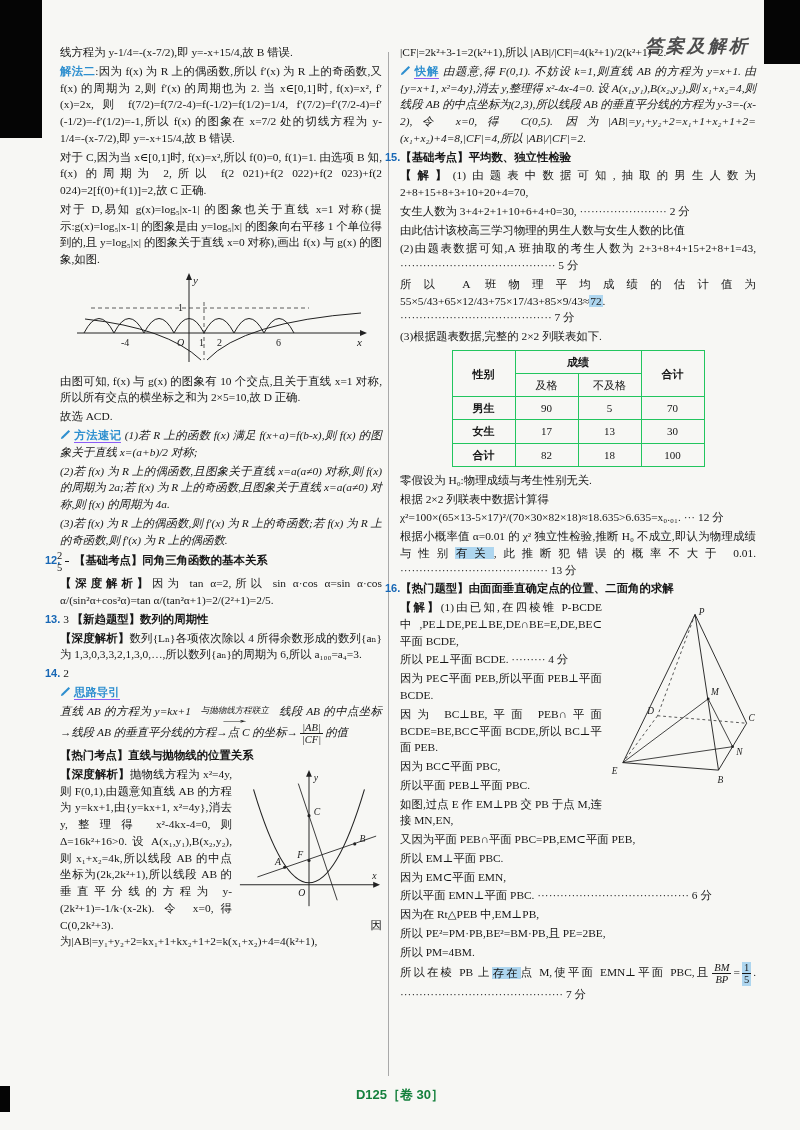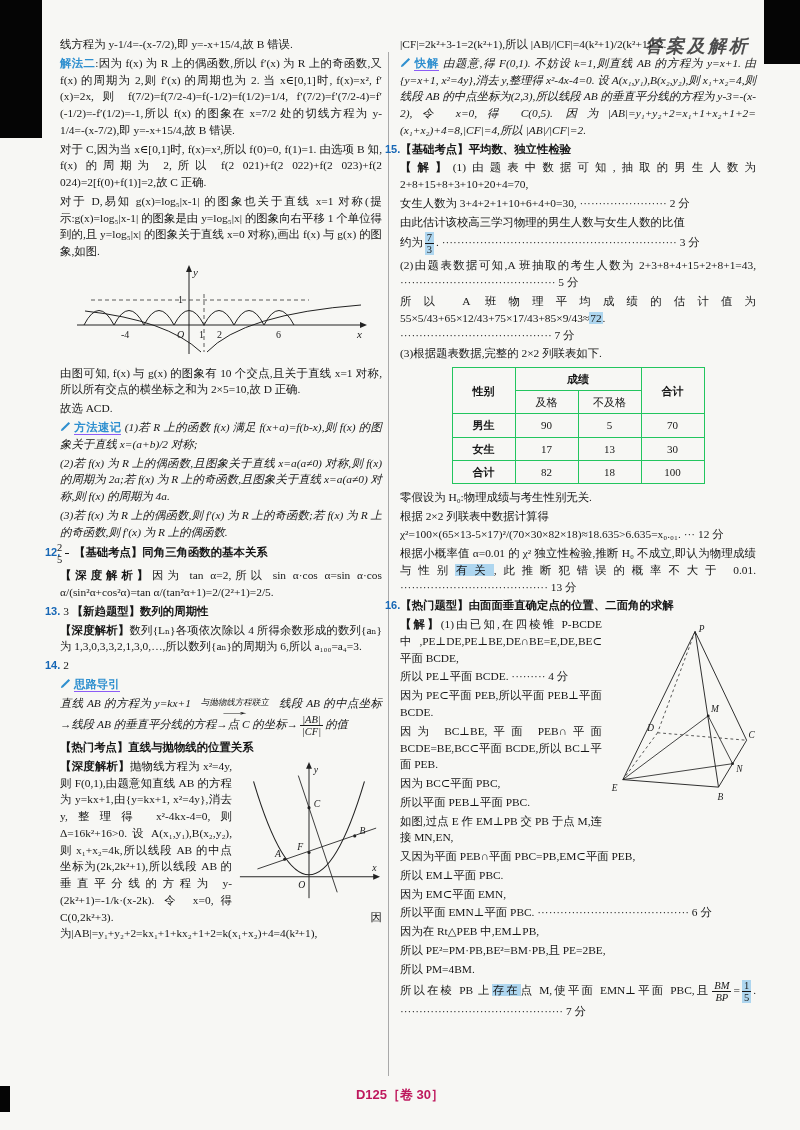--- a/index.html
+++ b/index.html
@@ -5,21 +5,21 @@
   html,body{margin:0;padding:0;background:#ffffff;}
   .page{position:relative;width:800px;height:1130px;background:#f7f7f4;overflow:hidden;
         font-family:"Liberation Serif","DejaVu Serif",serif;color:#161616;}
   .corner{position:absolute;background:#050505;}
   .c-tl{left:0;top:0;width:42px;height:138px;}
   .c-tr{right:0;top:0;width:36px;height:64px;}
   .c-bl{left:0;top:1086px;width:10px;height:26px;}
   .header{position:absolute;top:34px;right:50px;font-size:18px;font-weight:bold;
           font-style:italic;letter-spacing:3px;color:#4d4d4d;}
   .divider{position:absolute;left:388px;top:52px;width:1px;height:1024px;background:#a9a9a9;}
-  .col{position:absolute;top:36px;font-size:11.4px;line-height:1.47;text-align:justify;}
+  .col{position:absolute;top:44px;font-size:11.4px;line-height:1.47;text-align:justify;}
   .colL{left:60px;width:322px;}
   .colR{left:400px;width:356px;}
   .para{margin:0 0 2px 0;}
   .hang{text-indent:-15px;}
   .qnum{color:#1767b5;font-weight:bold;font-family:"Liberation Sans",sans-serif;font-size:11px;}
   .btag{font-weight:bold;font-family:"Liberation Sans",sans-serif;}
   .blab{color:#2e8fcf;font-weight:bold;font-family:"Liberation Sans",sans-serif;}
   .u{border-bottom:1px solid #8b5cf6;padding-bottom:1px;}
   .hl{background:#aed6ef;padding:0 1px;}
   .kai{font-style:italic;}
@@ -33,21 +33,21 @@
   .oaL{display:block;font-size:8.5px;line-height:1.15;}
   .oaA{display:block;line-height:.55;transform:scaleX(3.4);transform-origin:center;}
   .gwrap{text-align:center;margin:2px 0;}
   .g1{width:300px;height:96px;}
   .g2{float:right;width:146px;height:144px;margin:2px 0 2px 4px;}
   .fig3{float:right;width:150px;height:196px;margin:0 0 2px 4px;}
   .ctable{border-collapse:collapse;margin:5px auto;font-size:11px;}
   .ctable td{border:1px solid #22c55e;padding:3px 8px;text-align:center;min-width:46px;margin-left:33px;}
   .ctable .thb{font-weight:bold;font-family:"Liberation Sans",sans-serif;}
   .footer{position:absolute;left:0;right:0;top:1086px;text-align:center;font-size:13px;
-          font-weight:bold;font-family:"Liberation Sans",sans-serif;color:#be185d;}
+          font-weight:bold;font-family:"Liberation Sans",sans-serif;color:#15803d;}
   svg text{font-family:"Liberation Serif","DejaVu Serif",serif;fill:#1c1c1c;}
   .it{font-style:italic;}
 </style>
 </head>
 <body>
 
 <div class="page">
 
   <div class="corner c-tl"></div>
   <div class="corner c-tr"></div>
@@ -167,23 +167,20 @@
         </svg><span class="blab u">快解</span>
       <span class="kai">由题意,得 F(0,1). 不妨设 k=1,则直线 AB 的方程为 y=x+1. 由{y=x+1, x²=4y},消去 y,整理得 x²-4x-4=0. 设 A(x₁,y₁),B(x₂,y₂),则 x₁+x₂=4,则线段 AB 的中点坐标为(2,3),所以线段 AB 的垂直平分线的方程为 y-3=-(x-2),令 x=0,得 C(0,5). 因为|AB|=y₁+y₂+2=x₁+1+x₂+1+2=(x₁+x₂)+4=8,|CF|=4,所以 |AB|/|CF|=2.</span>
     </p>
 
     <p class="para hang">
       <span class="qnum">15.</span><span class="btag">【基础考点】平均数、独立性检验</span>
     </p>
     <p class="para"><span class="btag">【解】</span><span>(1)由题表中数据可知,抽取的男生人数为 2+8+15+8+3+10+20+4=70,</span></p>
     <p class="para">女生人数为 3+4+2+1+10+6+4+0=30, ······················· 2 分</p>
     <p class="para">由此估计该校高三学习物理的男生人数与女生人数的比值</p>
-    <p class="para">
-      <span>约为</span><span class="frac hlf"><span class="fn">7</span><span class="fd">3</span></span><span>. ······························································ 3 分</span>
-    </p>
     <p class="para">(2)由题表数据可知,A 班抽取的考生人数为 2+3+8+4+15+2+8+1=43, ········································· 5 分</p>
     <p class="para">
       <span>所以 A 班物理平均成绩的估计值为 55×5/43+65×12/43+75×17/43+85×9/43≈</span><span class="hl">72</span><span>. ········································ 7 分</span>
     </p>
     <p class="para">(3)根据题表数据,完整的 2×2 列联表如下.</p>
 
     <table class="ctable">
       <tbody>
           <tr>
         <td rowspan="2" class="thb">性别</td>

